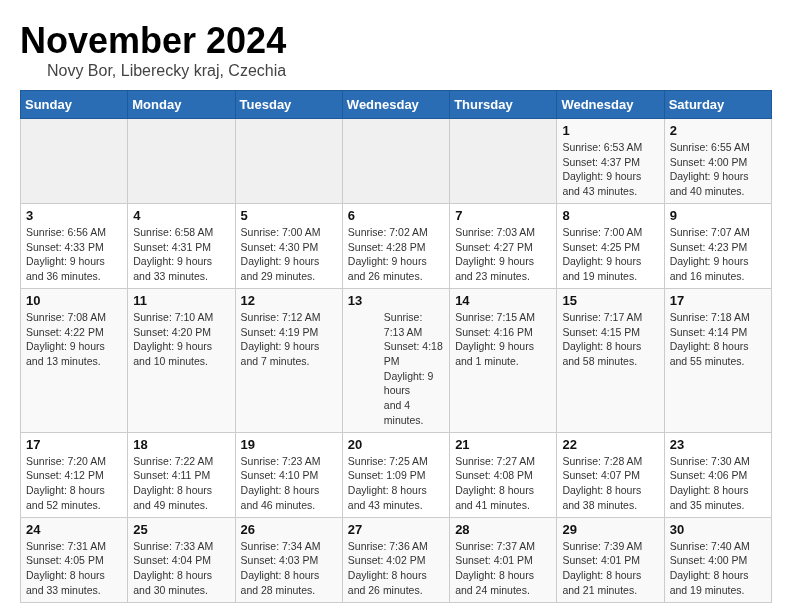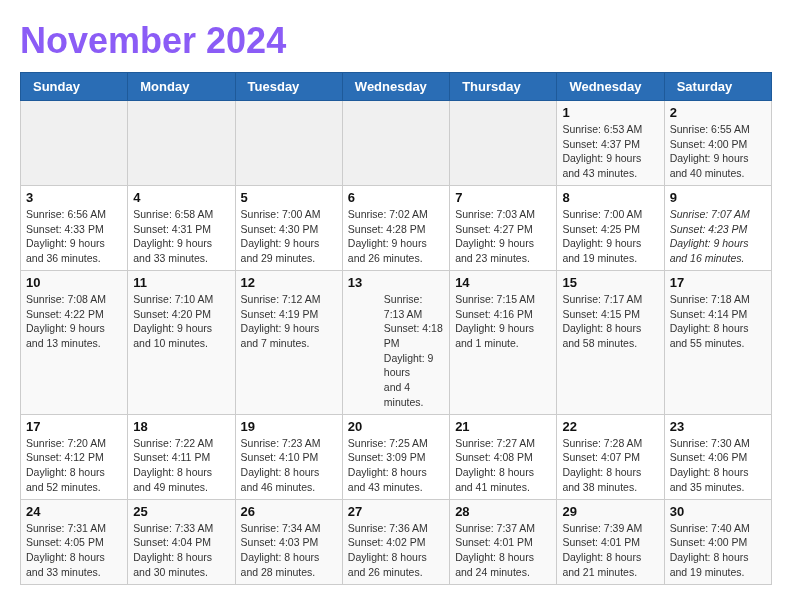--- a/index.html
+++ b/index.html
@@ -29,35 +29,35 @@
     .logo-icon {
       width: 36px;
       height: 36px;
     }
     .title-area {
       text-align: right;
     }
     .main-title {
       font-size: 36px;
       font-weight: bold;
-      color: #8b5cf6;
+      color: #000000;
     }
     .subtitle {
       font-size: 16px;
       color: #444;
     }
     table {
       width: 100%;
       border-collapse: collapse;
       table-layout: fixed;
     }
     thead tr th {
       background-color: #2a6db5;
       color: #fff;
-      padding: 6px 12px;
+      padding: 6px 4px;
       font-size: 13px;
       text-align: left;
       border: 1px solid #1e5a9a;
     }
     tbody tr td {
       border: 1px solid #ccc;
       vertical-align: top;
       padding: 4px 5px;
       font-size: 11px;
       color: #333;
@@ -81,20 +81,21 @@
     .empty-cell {
       background: #f0f0f0 !important;
     }
   </style>
 </head>
 <body>
 
 <div class="header-area">
   <div class="title-area">
     <div class="main-title">November 2024</div>
+    <div class="subtitle">Novy Bor, Liberecky kraj, Czechia</div>
   </div>
 </div>
 
 <table>
   <thead>
     <tr id="header-row">
     <th>Sunday</th>
         <th>Monday</th>
         <th>Tuesday</th>
         <th>Wednesday</th>
@@ -163,21 +164,21 @@
         </td>
         <td>
           <div class="day-number">8</div>
           <div class="day-info" style="white-space: pre-line;">Sunrise: 7:00 AM
 Sunset: 4:25 PM
 Daylight: 9 hours
 and 19 minutes.</div>
         </td>
         <td>
           <div class="day-number">9</div>
-          <div class="day-info" style="white-space: pre-line; font-style: italic;">Sunrise: 7:07 AM
+          <div class="day-info" style="white-space: pre-line;">Sunrise: 7:07 AM
 Sunset: 4:23 PM
 Daylight: 9 hours
 and 16 minutes.</div>
         </td>
       </tr>
       <tr>
         <td>
           <div class="day-number">10</div>
           <div class="day-info" style="white-space: pre-line;">Sunrise: 7:08 AM
 Sunset: 4:22 PM
@@ -245,21 +246,21 @@
         <td>
           <div class="day-number">19</div>
           <div class="day-info" style="white-space: pre-line;">Sunrise: 7:23 AM
 Sunset: 4:10 PM
 Daylight: 8 hours
 and 46 minutes.</div>
         </td>
         <td>
           <div class="day-number">20</div>
           <div class="day-info" style="white-space: pre-line;">Sunrise: 7:25 AM
-Sunset: 3:09 PM
+Sunset: 1:09 PM
 Daylight: 8 hours
 and 43 minutes.</div>
         </td>
         <td>
           <div class="day-number">21</div>
           <div class="day-info" style="white-space: pre-line;">Sunrise: 7:27 AM
 Sunset: 4:08 PM
 Daylight: 8 hours
 and 41 minutes.</div>
         </td>

